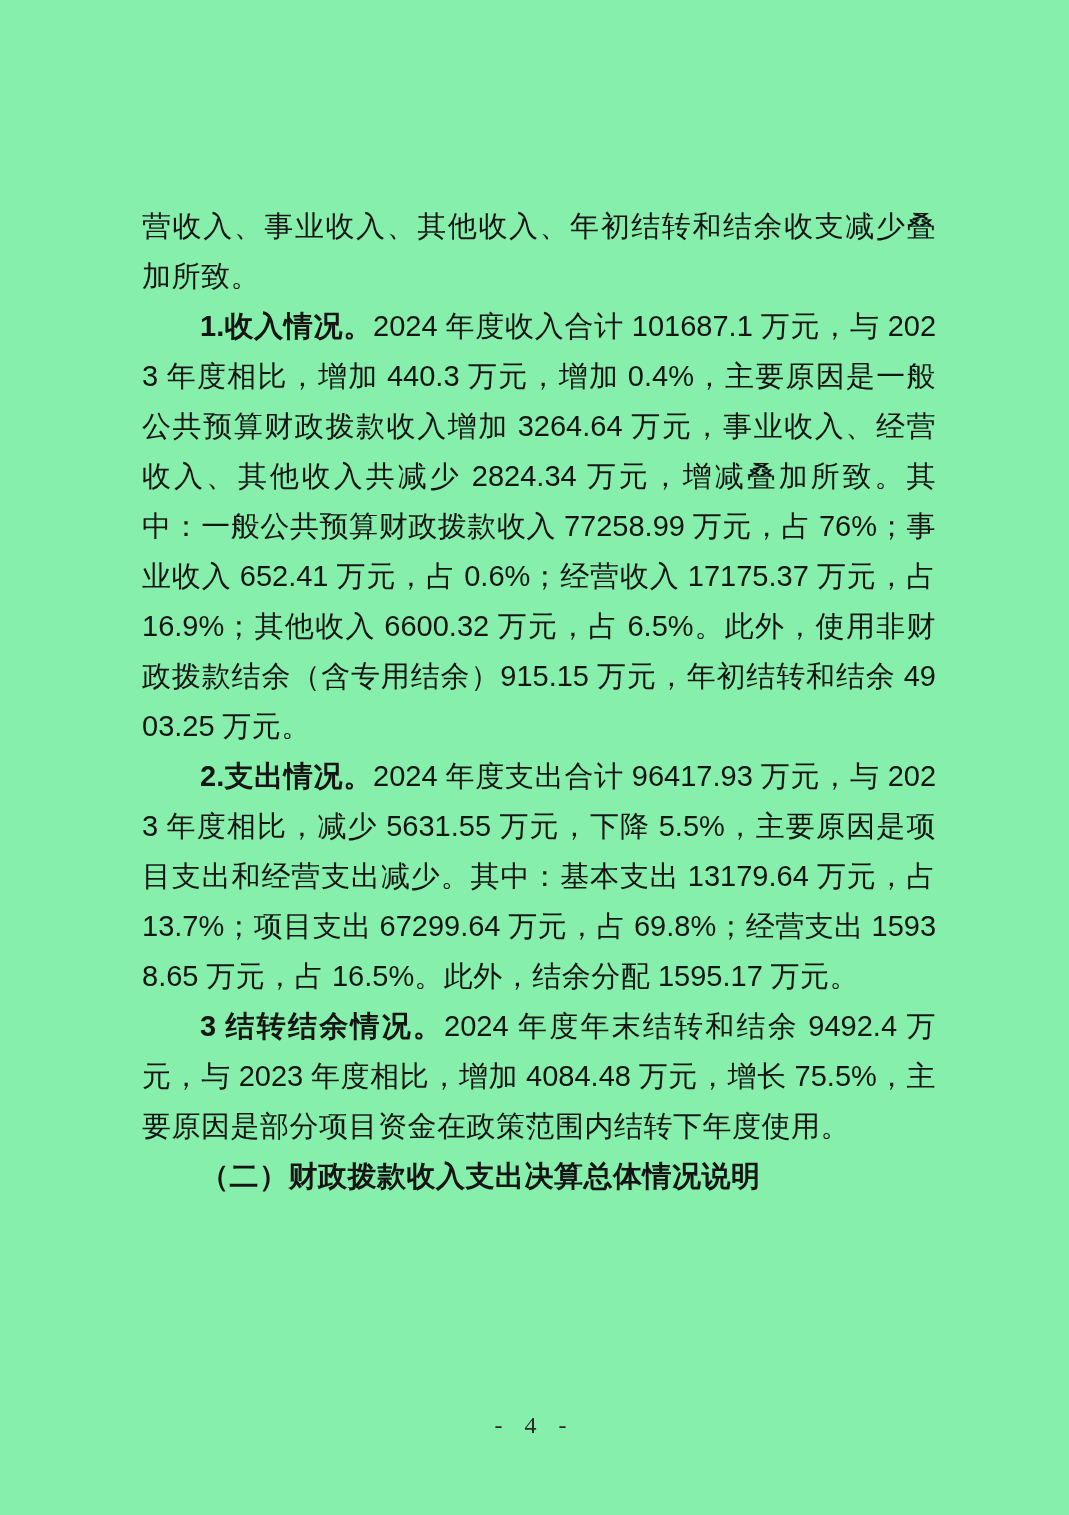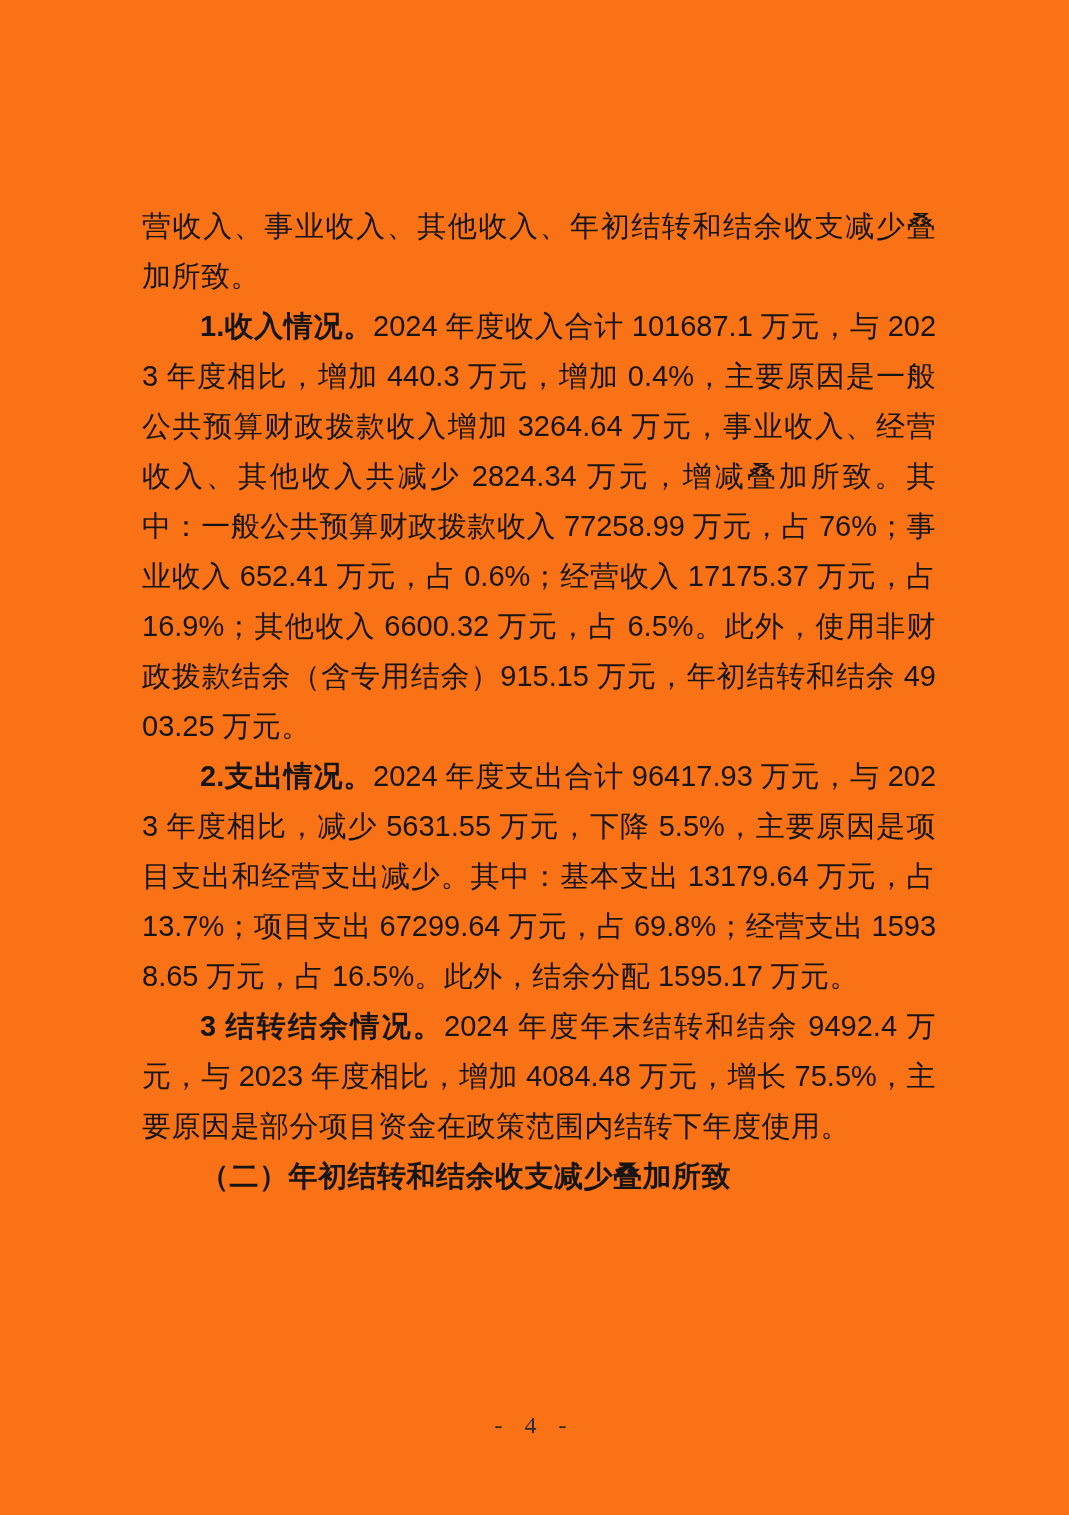--- a/index.html
+++ b/index.html
@@ -5,21 +5,21 @@
 <style>
   html, body {
     margin: 0;
     padding: 0;
     background: #ffffff;
   }
   .page {
     position: relative;
     width: 1069px;
     height: 1515px;
-    background: #f97316;
+    background: #86efac;
     overflow: hidden;
     font-family: "Liberation Serif", "DejaVu Serif", serif;
     color: #151515;
   }
   .content {
     position: absolute;
     top: 201px;
     left: 142px;
     width: 794px;
   }
@@ -56,16 +56,16 @@
 </style>
 </head>
 <body>
 
 <div class="page">
   <div class="content">
       <p class="para"><span class="cjk">营收入、事业收入、其他收入、年初结转和结余收支减少叠加所致。</span></p>
       <p class="para indent"><span class="num bold">1.</span><span class="cjk bold">收入情况。</span><span class="num">2024</span><span class="cjk"> 年度收入合计 </span><span class="num">101687.1</span><span class="cjk"> 万元，与 </span><span class="num">2023</span><span class="cjk"> 年度相比，增加 </span><span class="num">440.3</span><span class="cjk"> 万元，增加 </span><span class="num">0.4%</span><span class="cjk">，主要原因是一般公共预算财政拨款收入增加 </span><span class="num">3264.64</span><span class="cjk"> 万元，事业收入、经营收入、其他收入共减少 </span><span class="num">2824.34</span><span class="cjk"> 万元，增减叠加所致。其中：一般公共预算财政拨款收入 </span><span class="num">77258.99</span><span class="cjk"> 万元，占 </span><span class="num">76%</span><span class="cjk">；事业收入 </span><span class="num">652.41</span><span class="cjk"> 万元，占 </span><span class="num">0.6%</span><span class="cjk">；经营收入 </span><span class="num">17175.37</span><span class="cjk"> 万元，占 </span><span class="num">16.9%</span><span class="cjk">；其他收入 </span><span class="num">6600.32</span><span class="cjk"> 万元，占 </span><span class="num">6.5%</span><span class="cjk">。此外，使用非财政拨款结余（含专用结余）</span><span class="num">915.15</span><span class="cjk"> 万元，年初结转和结余 </span><span class="num">4903.25</span><span class="cjk"> 万元。</span></p>
       <p class="para indent"><span class="num bold">2.</span><span class="cjk bold">支出情况。</span><span class="num">2024</span><span class="cjk"> 年度支出合计 </span><span class="num">96417.93</span><span class="cjk"> 万元，与 </span><span class="num">2023</span><span class="cjk"> 年度相比，减少 </span><span class="num">5631.55</span><span class="cjk"> 万元，下降 </span><span class="num">5.5%</span><span class="cjk">，主要原因是项目支出和经营支出减少。其中：基本支出 </span><span class="num">13179.64</span><span class="cjk"> 万元，占 </span><span class="num">13.7%</span><span class="cjk">；项目支出 </span><span class="num">67299.64</span><span class="cjk"> 万元，占 </span><span class="num">69.8%</span><span class="cjk">；经营支出 </span><span class="num">15938.65</span><span class="cjk"> 万元，占 </span><span class="num">16.5%</span><span class="cjk">。此外，结余分配 </span><span class="num">1595.17</span><span class="cjk"> 万元。</span></p>
       <p class="para indent"><span class="num bold">3</span><span class="cjk bold"> 结转结余情况。</span><span class="num">2024</span><span class="cjk"> 年度年末结转和结余 </span><span class="num">9492.4</span><span class="cjk"> 万元，与 </span><span class="num">2023</span><span class="cjk"> 年度相比，增加 </span><span class="num">4084.48</span><span class="cjk"> 万元，增长 </span><span class="num">75.5%</span><span class="cjk">，主要原因是部分项目资金在政策范围内结转下年度使用。</span></p>
-      <p class="para indent"><span class="cjk bold">（二）年初结转和结余收支减少叠加所致</span></p>
+      <p class="para indent"><span class="cjk bold">（二）财政拨款收入支出决算总体情况说明</span></p>
     </div>
   <div class="page-footer">- 4 -</div>
 </div>
 
 </body></html>

